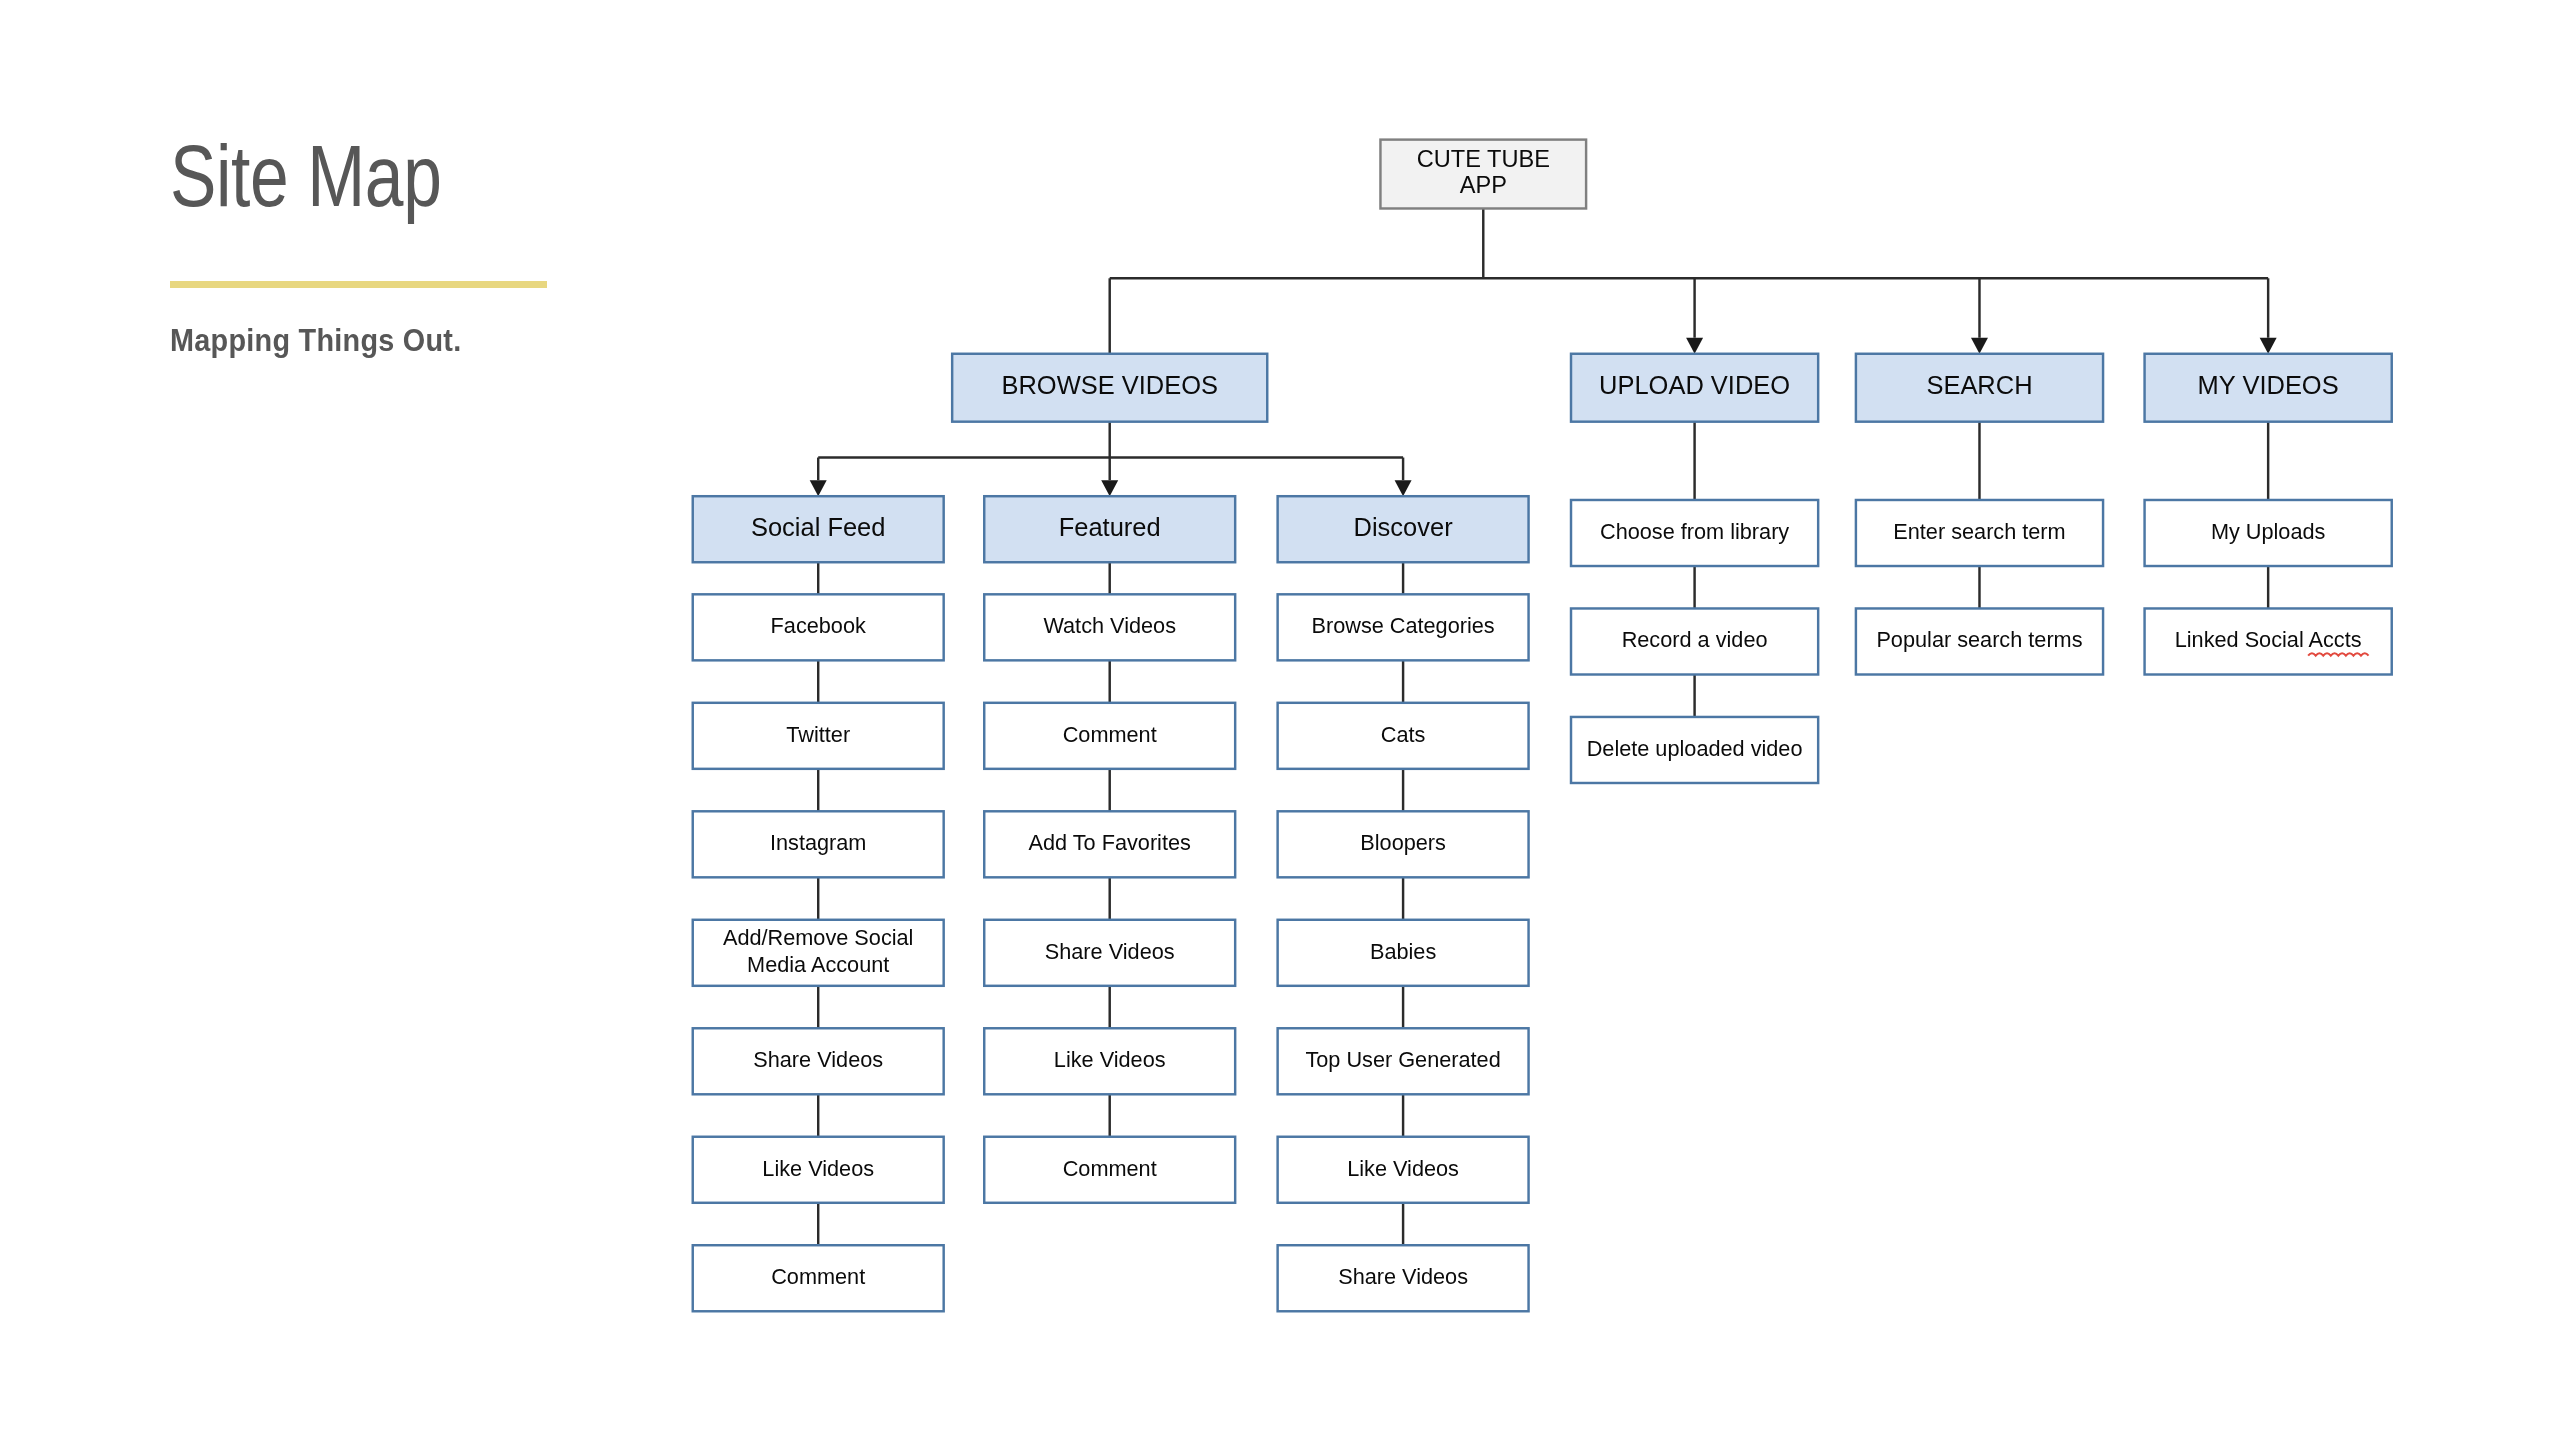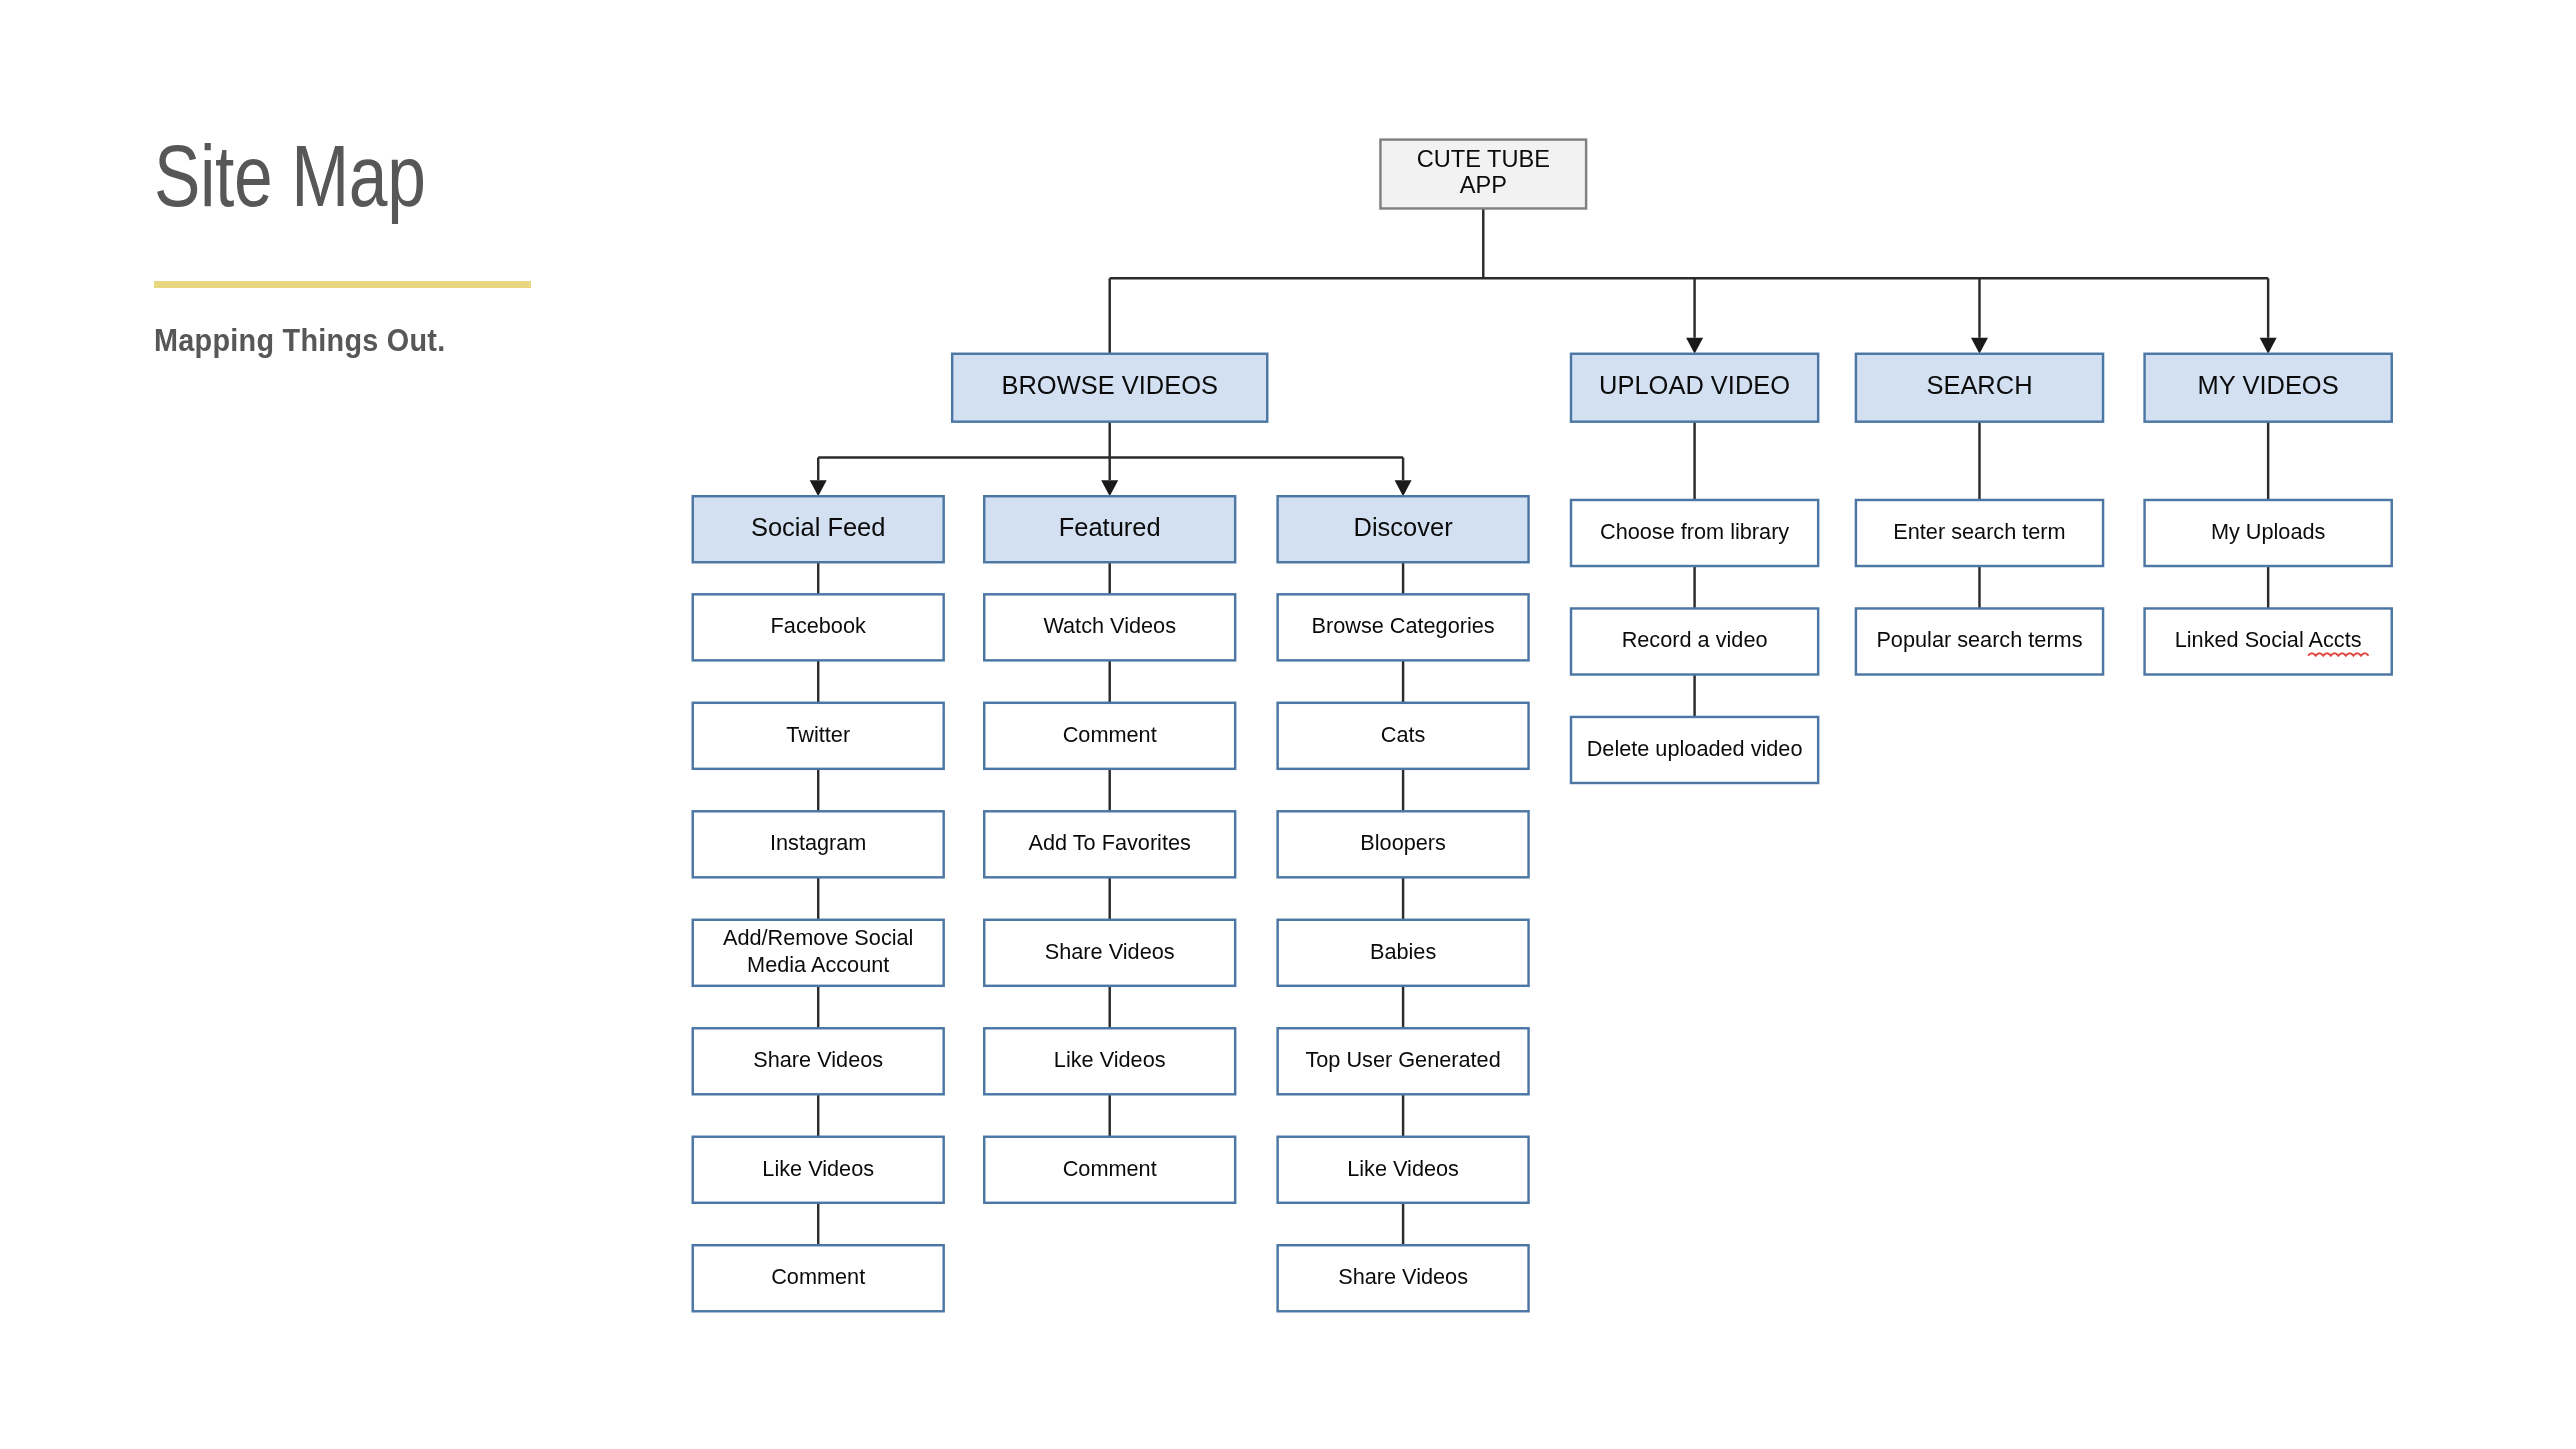--- a/index.html
+++ b/index.html
@@ -13,21 +13,21 @@
     height: 1449px;
     position: relative;
     overflow: hidden;
     font-family: "Liberation Sans", sans-serif;
     -webkit-font-smoothing: antialiased;
   }
 
   
   #title-block {
     position: absolute;
-    left: 154px;
+    left: 170px;
     top: 130px;
     width: 547px;
   }
   #page-title {
     font-family: "Liberation Sans", sans-serif;
     font-size: 87px;
     line-height: 91px;
     font-weight: 400;
     color: #575757;
     letter-spacing: -0.5px;

